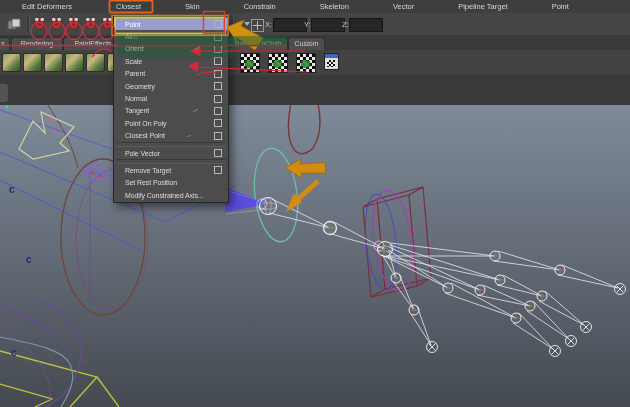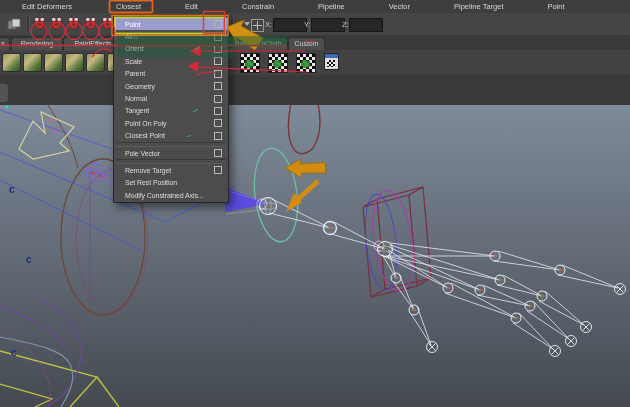--- a/index.html
+++ b/index.html
@@ -62,23 +62,23 @@
   .overlay{position:absolute;left:0;top:0;width:630px;height:407px;z-index:400;pointer-events:none;}
 </style>
 </head>
 <body>
 
 <div id="app">
 
   <div class="menubar">
     <span class="mb-item">Edit Deformers</span>
     <span class="mb-item">Closest</span>
-    <span class="mb-item">Edit</span>
+    <span class="mb-item">Skin</span>
     <span class="mb-item">Constrain</span>
-    <span class="mb-item">Pipeline</span>
+    <span class="mb-item">Skeleton</span>
     <span class="mb-item">Vector</span>
     <span class="mb-item">Pipeline Target</span>
     <span class="mb-item">Point</span>
   </div>
 
   <div class="statusline">
     <span class="sl-icon" style="left:7px;">
       <svg viewBox="0 0 15 15" width="15" height="15">
           <rect x="1" y="4" width="8" height="8" fill="#8a8a8a" stroke="#555"></rect>
           <rect x="5" y="2" width="8" height="8" fill="#d0d0d0" stroke="#666"></rect>

